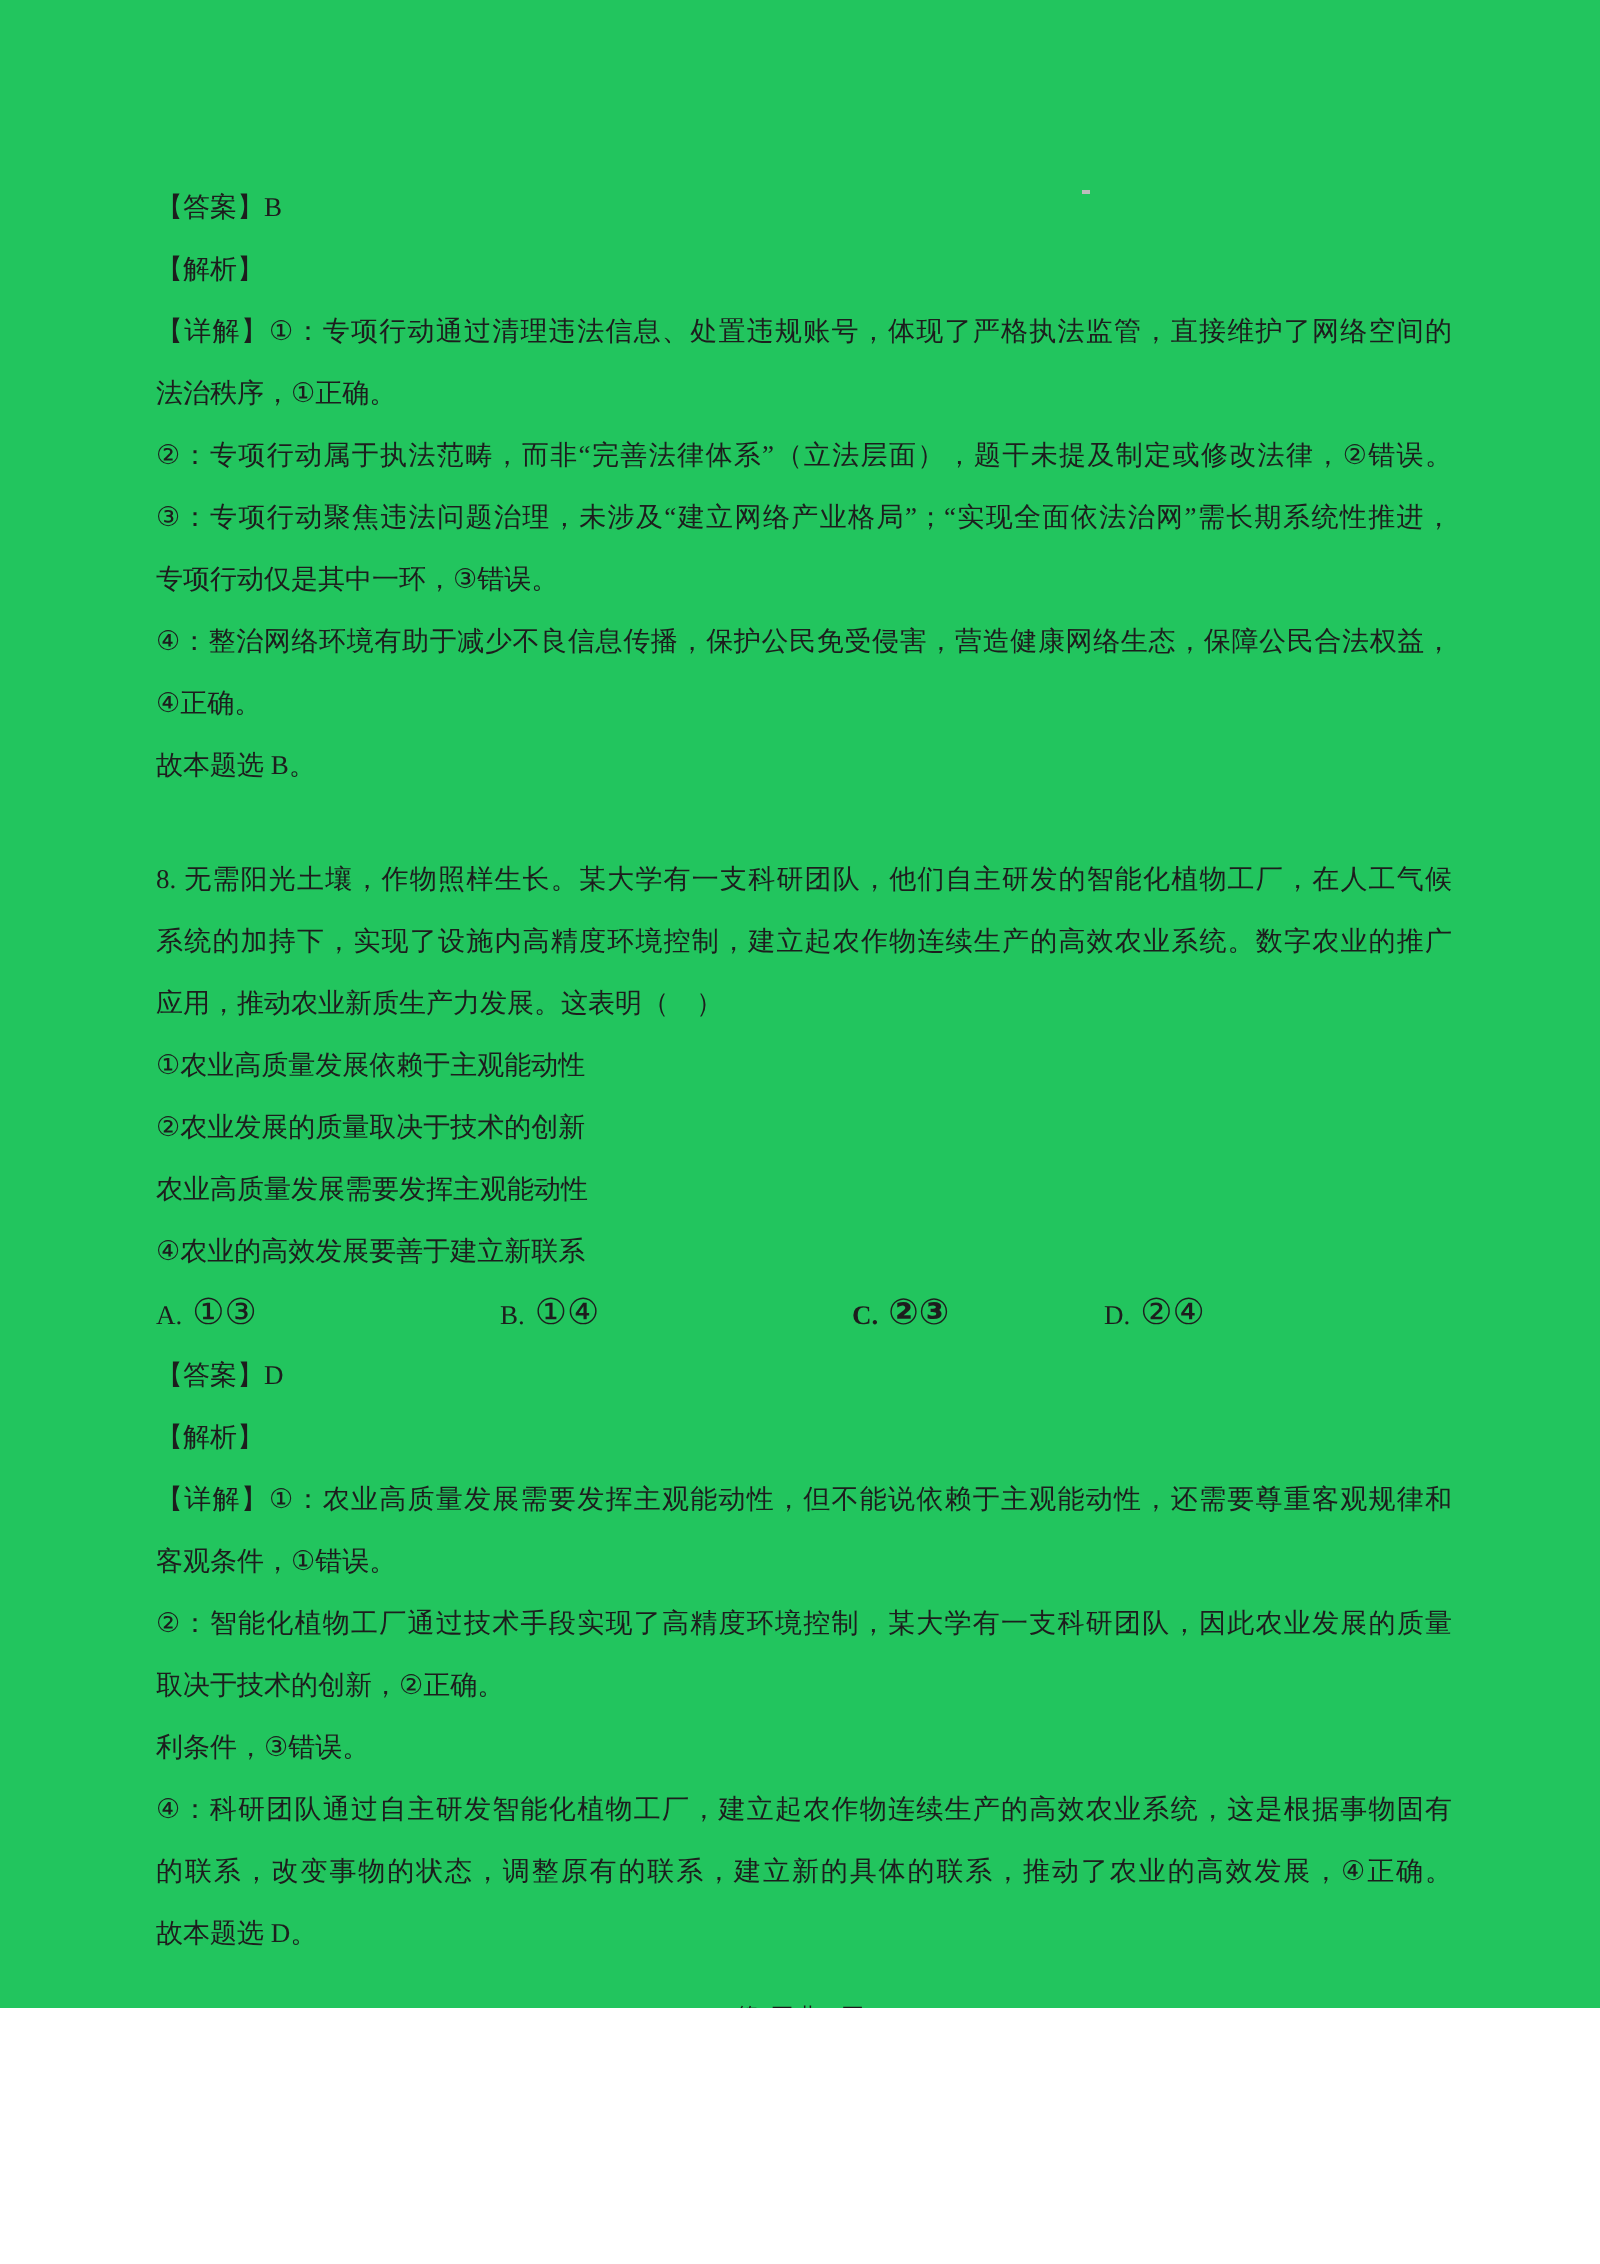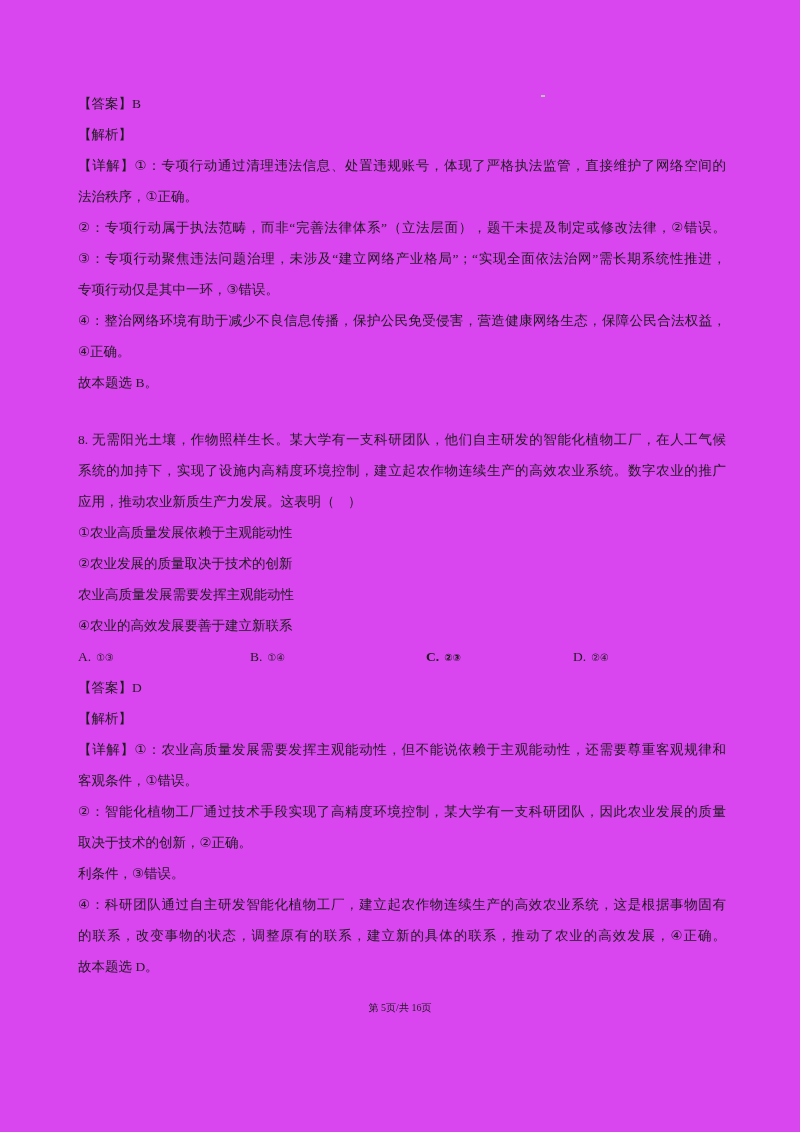--- a/index.html
+++ b/index.html
@@ -3,22 +3,22 @@
 <meta charset="utf-8">
 <style>
   html, body {
     margin: 0;
     padding: 0;
     background: #ffffff;
   }
   .page {
     position: relative;
     width: 800px;
-    height: 1132px;
-    background: #d946ef;
+    height: 1004px;
+    background: #22c55e;
     color: #1d1d1d;
     font-family: "Liberation Serif", "DejaVu Sans", serif;
     font-weight: 500;
     overflow: hidden;
   }
   .content {
     position: absolute;
     left: 78px;
     top: 88px;
     width: 648px;
@@ -40,25 +40,25 @@
   }
   .options-row {
     position: relative;
     height: 31px;
   }
   .opt {
     position: absolute;
     top: 0;
     white-space: nowrap;
   }
-  .opt .opt-value { margin-left: 5px; font-size: 10px; }
+  .opt .opt-value { margin-left: 5px; font-size: 18px; }
   .opt-a { left: 0; }
   .opt-b { left: 172px; }
   .opt-c { left: 348px; font-weight: bold; }
-  .opt-d { left: 495px; text-align: center; }
+  .opt-d { left: 474px; text-align: center; }
   .footer {
     position: absolute;
     left: 0;
     top: 1001px;
     width: 100%;
     text-align: center;
     font-size: 10px;
     color: #1d1d1d;
   }
   .speck {

